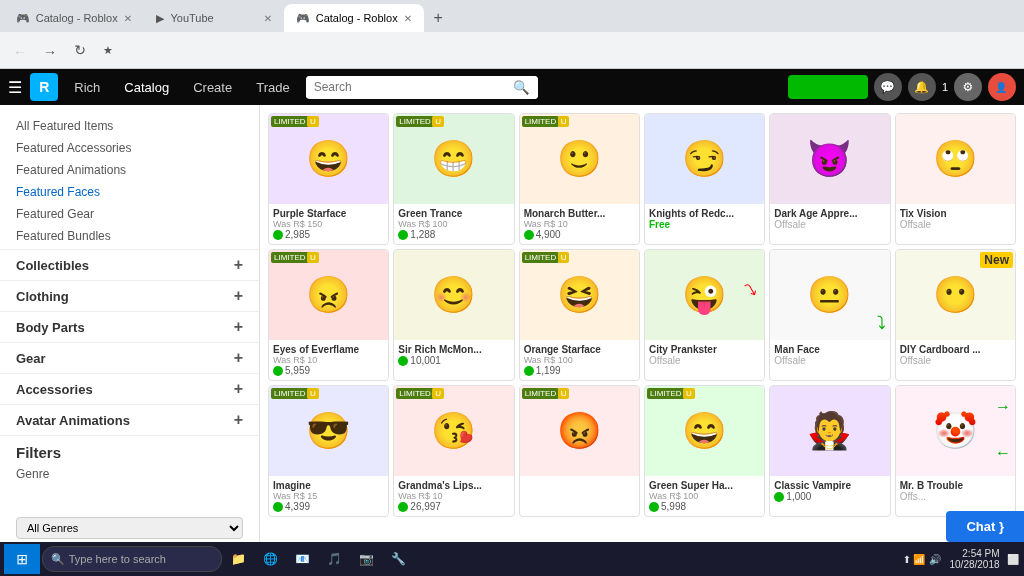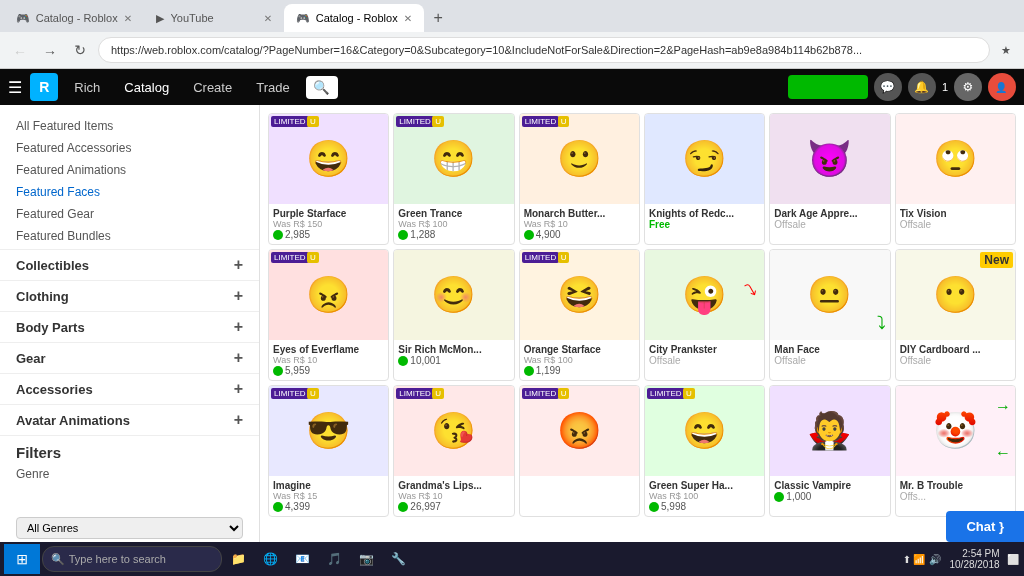--- a/index.html
+++ b/index.html
@@ -53,21 +53,21 @@
     .filter-select { width: 100%; border: 1px solid #ccc; border-radius: 4px; padding: 3px 6px; font-size: 11px; margin-bottom: 6px; margin-top: 34px; }
     .filter-checkbox { display: flex; align-items: center; gap: 10px; padding: 2px 0; font-size: 11px; color: #444; }
     .filter-checkbox input { cursor: pointer; }
     
     
     .catalog-area { flex: 1; overflow-y: auto; padding: 8px; background: #fff; }
     .catalog-grid { display: grid; grid-template-columns: repeat(6, 1fr); gap: 4px; }
     .catalog-item { border: 1px solid #e0e0e0; border-radius: 4px; overflow: hidden; cursor: pointer; background: #fff; }
     .catalog-img { width: 100%; height: 90px; background: #f9f9f9; display: flex; align-items: center; justify-content: center; position: relative; font-size: 32px; }
     .item-badge { position: absolute; top: 2px; left: 2px; background: #00b2ff; color: white; font-size: 8px; padding: 1px 3px; border-radius: 2px; }
-    .item-badge.limited { background: #4c1d95; }
+    .item-badge.limited { background: #4d7c0f; }
     .item-badge-u { position: absolute; top: 2px; left: 38px; background: #e6c000; color: white; font-size: 8px; padding: 1px 3px; border-radius: 2px; }
     .new-badge { position: absolute; top: 2px; right: 2px; background: #ffcc00; color: #333; font-size: 12px; padding: 1px 4px; border-radius: 2px; font-weight: bold; }
     .catalog-info { padding: 4px; }
     .item-name { font-size: 10px; color: #333; font-weight: bold; overflow: hidden; text-overflow: ellipsis; white-space: nowrap; }
     .item-was { font-size: 9px; color: #999; }
     .item-price { display: flex; align-items: center; gap: 2px; font-size: 10px; color: #555; }
     .robux-icon { width: 10px; height: 10px; background: #00b900; border-radius: 50%; display: inline-block; }
     .price-free { color: #00b900; font-weight: bold; font-size: 10px; }
     .price-offsale { color: #aaa; font-size: 10px; }
     
@@ -100,35 +100,35 @@
       <span>🎮</span>
       <span class="tab-title">Catalog - Roblox</span>
       <span class="tab-close">✕</span>
     </div>
     <div class="new-tab">+</div>
   </div>
   <div class="address-bar">
     <button class="nav-btn disabled">←</button>
     <button class="nav-btn">→</button>
     <button class="nav-btn">↻</button>
-    <input class="address-input" value="https://web.roblox.com/catalog/?PageNumber=16&amp;Category=0&amp;Subcategory=10&amp;IncludeNotForSale&amp;Direction=2&amp;PageHash=ab9e8a984b114b62b878..." style="">
     <div class="address-icons">
       <button class="addr-icon">★</button>
     </div>
   </div>
 </div>
 
 <div class="app-header">
   <button class="roblox-menu-icon" style="background:none;border:none;color:white;font-size:16px;cursor:pointer;">☰</button>
   <div class="roblox-logo">R</div>
   <span class="nav-link">Rich</span>
   <span class="nav-link active">Catalog</span>
   <span class="nav-link">Create</span>
   <span class="nav-link">Trade</span>
   <div class="search-box">
+    <input type="text" placeholder="Search" style="">
     <button class="search-btn">🔍</button>
   </div>
   <div class="header-right">
     <button class="robux-btn"></button>
     <button class="header-icon-btn" style="background:#555;font-size:12px;">💬</button>
     <button class="header-icon-btn" style="background:#555;">🔔</button>
     <span style="color:white;font-size:11px;">1</span>
     <button class="header-icon-btn settings-btn">⚙</button>
     <button class="header-icon-btn profile-btn" style="background:#e74c3c;color:white;font-size:10px;">👤</button>
   </div>

